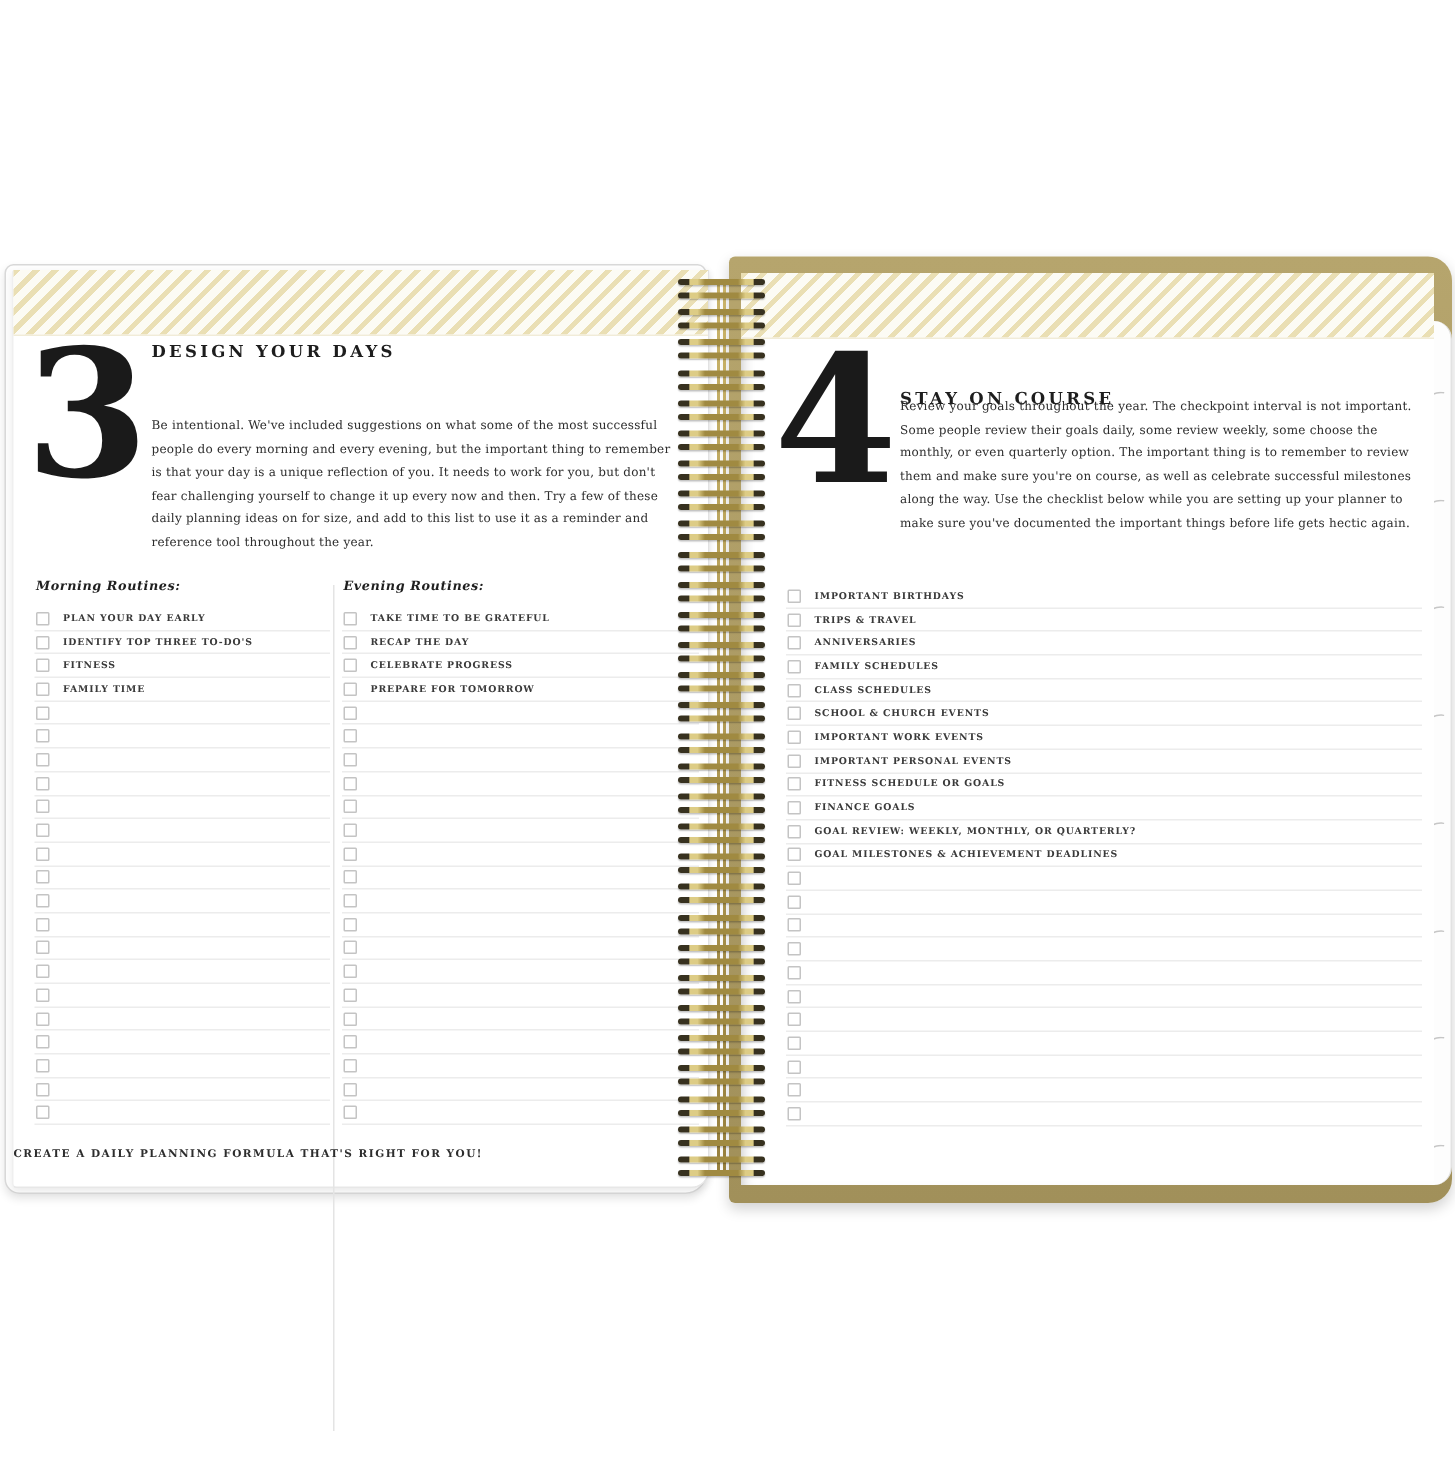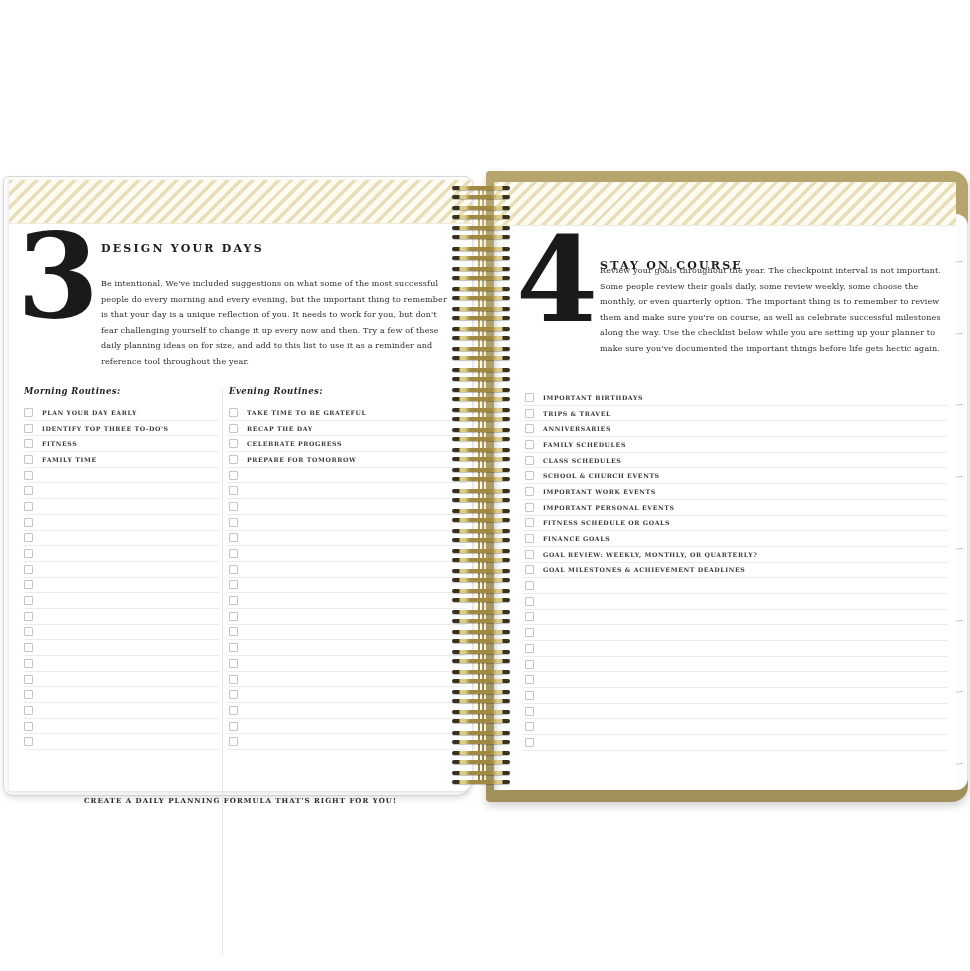--- a/index.html
+++ b/index.html
@@ -41,42 +41,42 @@
          background:linear-gradient(90deg,#37311f 0 7px,#ddcc85 8px 13px,#a08a41 18px 40px,#ddcc85 45px 50px,#37311f 51px 58px);
          box-shadow:0 1px 1px rgba(0,0,0,.25);}
   .wire-loop::before{top:0;}
   .wire-loop::after{bottom:0;}
 
   
   .chapter-num{position:absolute;font-weight:bold;color:#1a1a1a;font-size:118px;line-height:88px;letter-spacing:-3px;}
   .page-left .chapter-num{left:8px;top:52px;}
   .page-right .chapter-num{left:22px;top:54px;}
   .chapter-title{position:absolute;font-size:11px;font-weight:bold;letter-spacing:2.2px;color:#1d1d1d;}
-  .page-left .chapter-title{left:92px;top:62px;}
+  .page-left .chapter-title{left:92px;top:48px;}
   .page-right .chapter-title{left:106px;top:77px;}
   .intro{position:absolute;font-size:8px;line-height:15.6px;letter-spacing:.15px;color:#2c2c2c;}
   .page-left .intro{left:92px;top:96px;width:354px;}
   .page-right .intro{left:106px;top:81px;width:348px;}
 
   .col-heading{font-size:8.5px;font-weight:bold;font-style:italic;letter-spacing:.4px;color:#1f1f1f;
          margin:0 0 8px 1px;height:11px;}
   .routine-col{position:absolute;top:206px;}
   .col-0{left:14px;width:197px;}
   .col-1{left:219px;width:238px;}
   .col-divider{position:absolute;left:213px;top:210px;height:564px;width:1px;background:#e4e4e4;}
 
   .check-row{height:14.7px;border-bottom:1px solid #ececec;display:flex;align-items:center;}
   .checkbox{width:7px;height:7px;border:1px solid #c4c4c4;border-radius:1px;background:#fff;
          flex:0 0 auto;margin:0 9px 0 1px;}
   .check-label{font-size:6.2px;font-weight:bold;letter-spacing:.6px;color:#3a3a3a;white-space:nowrap;}
 
   .checklist{position:absolute;left:30px;top:208px;width:424px;}
 
-  .page-footer{position:absolute;left:0;right:0;text-align:center;font-size:7px;font-weight:bold;
-         letter-spacing:1px;color:#2d2d2d;margin-top:32px;}
+  .page-footer{position:absolute;left:0;right:0;font-size:7px;font-weight:bold;
+         letter-spacing:1px;color:#2d2d2d;}
   .page-left .page-footer{top:584px;}
   .page-right .page-footer{top:578px;}
 </style>
 </head>
 <body>
 
 <div class="canvas">
 
   <div class="cover"></div>
 

